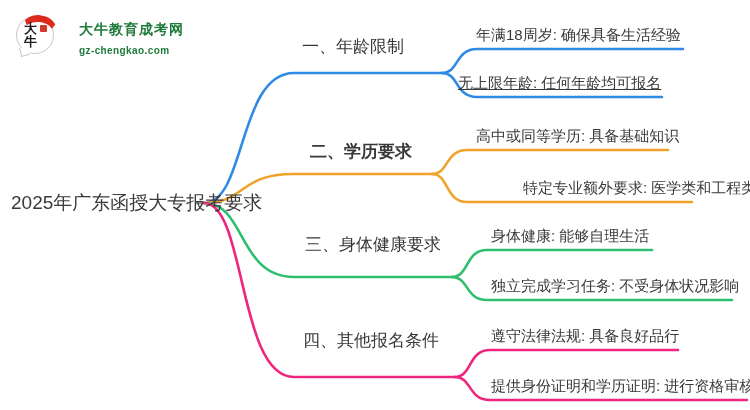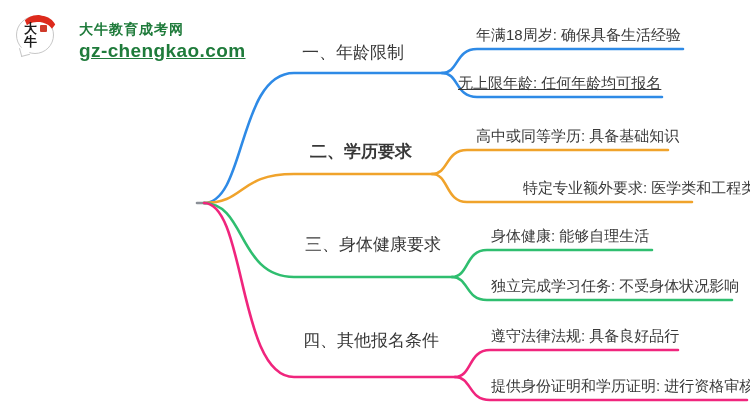--- a/index.html
+++ b/index.html
@@ -11,27 +11,27 @@
   svg.links path{fill:none;stroke-width:2.6;stroke-linecap:round;}
 
   
   .logo{position:absolute;left:16px;top:16px;display:flex;align-items:flex-start;gap:25px;cursor:pointer;}
   .logo-badge{position:relative;width:38px;height:38px;border:1px solid #c7c7c7;border-radius:50%;background:#fff;box-sizing:border-box;}
   .badge-arc{position:absolute;left:2px;top:-2px;width:31px;height:26px;border:4px solid transparent;border-top:7px solid #dd2a1c;border-radius:50%;transform:rotate(8deg);}
   .badge-chars{position:absolute;left:7px;top:5px;width:15px;font-size:13px;font-weight:700;line-height:13px;color:#1c1c1c;letter-spacing:4px;}
   .badge-seal{position:absolute;right:6px;top:8px;width:7px;height:7px;background:#cf3a2a;border-radius:1px;}
   .badge-tail{position:absolute;left:3px;bottom:-3px;width:8px;height:8px;background:#fff;border-right:1px solid #c7c7c7;border-bottom:1px solid #c7c7c7;transform:rotate(75deg);}
   .logo-title{font-size:14px;font-weight:700;line-height:26px;letter-spacing:1px;}
-  .logo-url{font-size:19px;font-weight:700;line-height:17px;letter-spacing:0.4px;text-decoration:underline;}
+  .logo-url{font-size:10px;font-weight:700;line-height:17px;letter-spacing:0.4px;}
 
   
   .node{position:absolute;white-space:nowrap;cursor:pointer;}
   .root-label{left:11px;top:191px;font-size:19px;line-height:24px;color:#3a3a3a;}
   .branch-label{font-size:17px;line-height:22px;color:#383838;}
-  .b1{left:302px;top:42px;}
+  .b1{left:302px;top:36px;}
   .b2{left:310px;top:141px;font-weight:bold;}
   .b3{left:305px;top:234px;}
   .b4{left:303px;top:330px;}
   .leaf-label{font-size:15px;line-height:21px;color:#3a3a3a;}
   .l11{left:476px;top:24px;}
   .l12{left:458px;top:72px;text-decoration:underline;}
   .l21{left:476px;top:125px;}
   .l22{left:476px;top:177px;margin-left:47px;}
   .l31{left:491px;top:225px;}
   .l32{left:491px;top:275px;}
@@ -69,20 +69,21 @@
       <div class="badge-chars">大牛</div>
       <div class="badge-seal"></div>
       <div class="badge-tail"></div>
     </div>
     <div class="logo-text">
       <div class="logo-title" style="color: rgb(31, 123, 59);">大牛教育成考网</div>
       <div class="logo-url" style="color: rgb(31, 123, 59);">gz-chengkao.com</div>
     </div>
   </div>
 
+  <div class="node root-label">2025年广东函授大专报考要求</div>
 
   <div class="node branch-label b1">一、年龄限制</div>
   <div class="node branch-label b2">二、学历要求</div>
   <div class="node branch-label b3">三、身体健康要求</div>
   <div class="node branch-label b4">四、其他报名条件</div>
 
   <div class="node leaf-label l11">年满18周岁: 确保具备生活经验</div>
   <div class="node leaf-label l12">无上限年龄: 任何年龄均可报名</div>
   <div class="node leaf-label l21">高中或同等学历: 具备基础知识</div>
   <div class="node leaf-label l22">特定专业额外要求: 医学类和工程类</div>

